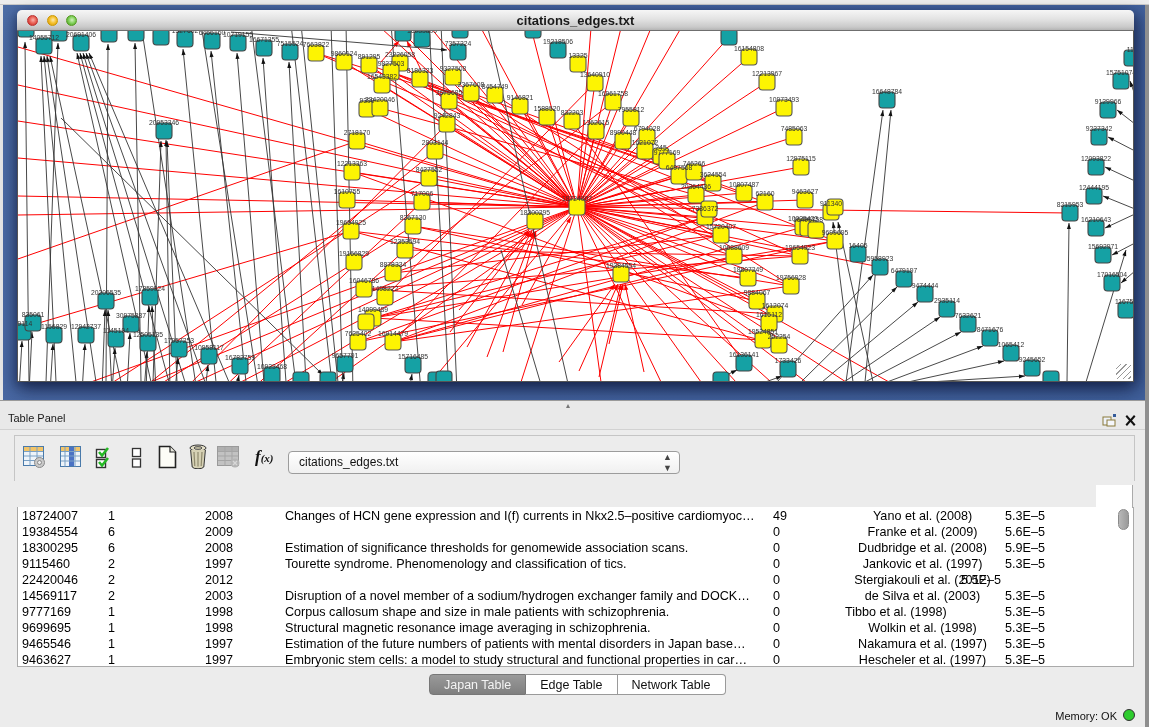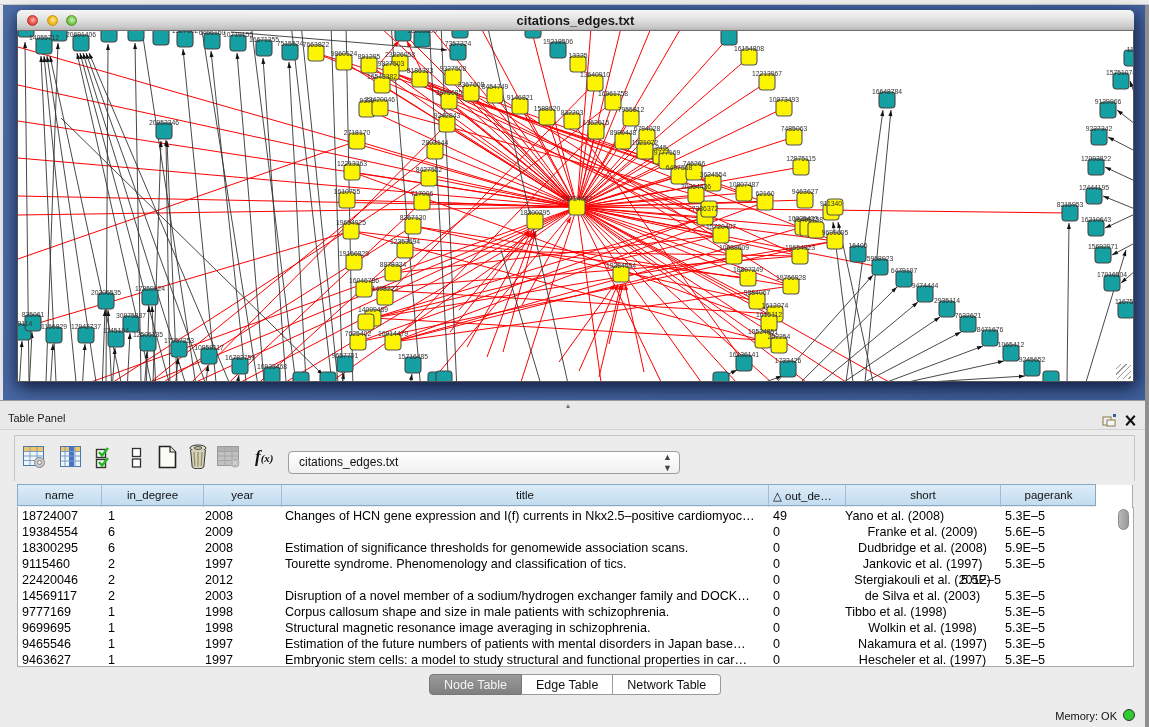--- a/index.html
+++ b/index.html
@@ -805,36 +805,27 @@
       <circle cx="18" cy="17" r="4.5" fill="#b5b5b5"></circle>
       <path d="M16 15 l4 4 M20 15 l-4 4" stroke="#d8d8d8" stroke-width="1.4"></path>
     </svg>
     <div class="ticon" style="left:240px;top:11px;font-size:17px;color:#111;font-family:'Liberation Serif',serif"><b><i>f</i></b><b style="font-size:11px"><i>(x)</i></b></div>
     <div id="combo">citations_edges.txt<span class="arr">▲<br>▼</span></div>
   </div>
   <div id="tbody"></div>
       <div style="position:absolute;left:1096px;top:84px;width:37px;height:23px;background:#fff;border-right:1px solid #aaa"></div>
   <div id="vthumb"></div>
 </div>
-<div id="thead">
-  <span style="left:0;width:84px">name</span>
-  <span style="left:84px;width:102px">in_degree</span>
-  <span style="left:186px;width:78px">year</span>
-  <span style="left:264px;width:487px">title</span>
-  <span style="left:751px;width:77px;text-align:left;padding-left:4px">△ out_de…</span>
-  <span style="left:828px;width:155px">short</span>
-  <span style="left:983px;width:95px;border-right:none">pagerank</span>
-</div>
 <div class="trow" style="top:508px">
 <span style="left:5px">18724007</span>
       <span style="left:91px">1</span>
       <span style="left:188px">2008</span>
 <span style="left:268px">Changes of HCN gene expression and I(f) currents in Nkx2.5–positive cardiomyoc…</span>
       <span style="left:756px">49</span>
-<span style="left:828px;width:155px;text-align:left">Yano et al. (2008)</span>
+<span style="left:828px;width:155px;text-align:center">Yano et al. (2008)</span>
       <span style="left:988px">5.3E–5</span>
     </div>
 <div class="trow" style="top:524px">
 <span style="left:5px">19384554</span>
       <span style="left:91px">6</span>
       <span style="left:188px">2009</span>
       <span style="left:756px">0</span>
 <span style="left:828px;width:155px;text-align:center">Franke et al. (2009)</span>
       <span style="left:988px">5.6E–5</span>
     </div>
@@ -903,18 +894,18 @@
 <div class="trow" style="top:652px">
 <span style="left:5px">9463627</span>
       <span style="left:91px">1</span>
       <span style="left:188px">1997</span>
 <span style="left:268px">Embryonic stem cells: a model to study structural and functional properties in car…</span>
       <span style="left:756px">0</span>
 <span style="left:828px;width:155px;text-align:center">Hescheler et al. (1997)</span>
       <span style="left:988px">5.3E–5</span>
     </div>
 <div id="tabs">
-  <div class="tab sel">Node Table</div>
+  <div class="tab sel">Japan Table</div>
       <div class="tab">Edge Table</div>
       <div class="tab last">Network Table</div>
 </div>
 <div id="memory">Memory: OK</div>
     <div id="memdot"></div>
 </div>
 </body></html>

